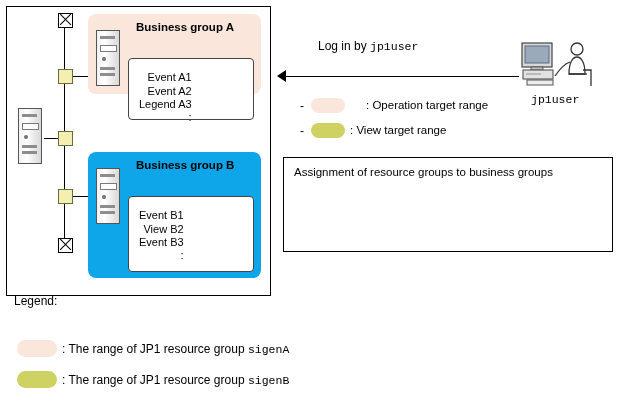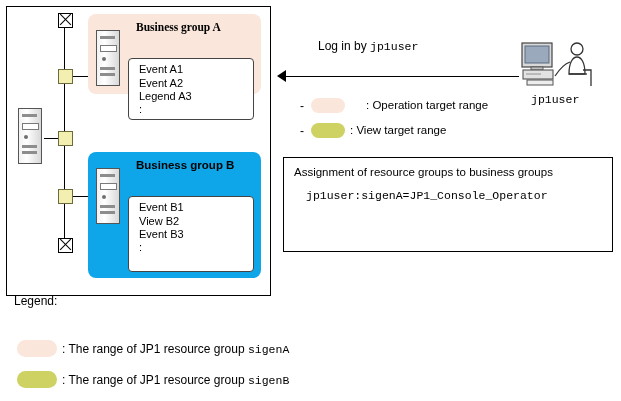--- a/index.html
+++ b/index.html
@@ -19,21 +19,20 @@
     left:6px;top:6px;width:263px;height:288px;
     border:1.5px solid #000;
     background:#fff;
   }
 
   
   #group-a{
     left:88px;top:14px;width:173px;height:80px;
     background:#fae6da;
     border-radius:8px;
-    font-family:Liberation Serif, serif;
   }
   #group-b{
     left:88px;top:152px;width:173px;height:126px;
     background:#0ea5e9;
     border-radius:8px;
   }
   .group-title{
     position:absolute;left:48px;top:7px;
     font-size:11.5px;font-weight:bold;color:#000;
     white-space:nowrap;
@@ -42,22 +41,22 @@
   
   .event-panel{
     position:absolute;
     background:#ffffff;
     border:1.5px solid #444;
     border-radius:4px;
   }
   #panel-a{left:128px;top:58px;width:124px;height:60px;}
   #panel-b{left:128px;top:196px;width:124px;height:74px;text-decoration:underline;}
   .event-list{
-    position:absolute;left:10px;top:4px;
-    line-height:13.5px;font-size:11px;
+    position:absolute;left:10px;top:12px;
+    line-height:13.5px;font-size:11px;text-align:right;
   }
   .dots{letter-spacing:0;font-size:11px;line-height:10px;}
 
   
   .server{
     position:absolute;
     width:22px;height:54px;
     background:linear-gradient(to right,#f2f2f2 0%,#ffffff 35%,#d8d8d8 100%);
     border:1.2px solid #555;
   }
@@ -226,21 +225,20 @@
 <div class="sw sw-op" style="left:311px;top:98px;"></div>
 <div class="legend-row" style="left:350px;top:99px;margin-left:16px;">: Operation target range</div>
 
 <div class="abs dash" style="left:300px;top:124px;">-</div>
 <div class="sw sw-view" style="left:311px;top:123px;"></div>
 <div class="legend-row" style="left:350px;top:124px;">: View target range</div>
 
 <div class="abs" id="assign-box">
   <div id="assign-title">Assignment of resource groups to business groups</div>
   <div id="assign-lines">
-    <div class="mono">jp1user:sigenA=JP1_Console_Operator</div>
   </div>
 </div>
 
 <div class="abs" id="legend-title">Legend:</div>
 
 <div class="bsw" style="left:17px;top:340px;background:#fae6da;"></div>
 <div class="blegend" style="left:62px;top:342px;"><span>: The range of JP1 resource group </span><span class="mono">sigenA</span></div>
 
 <div class="bsw" style="left:17px;top:371px;background:#cdd263;"></div>
 <div class="blegend" style="left:62px;top:373px;"><span>: The range of JP1 resource group </span><span class="mono">sigenB</span></div>

